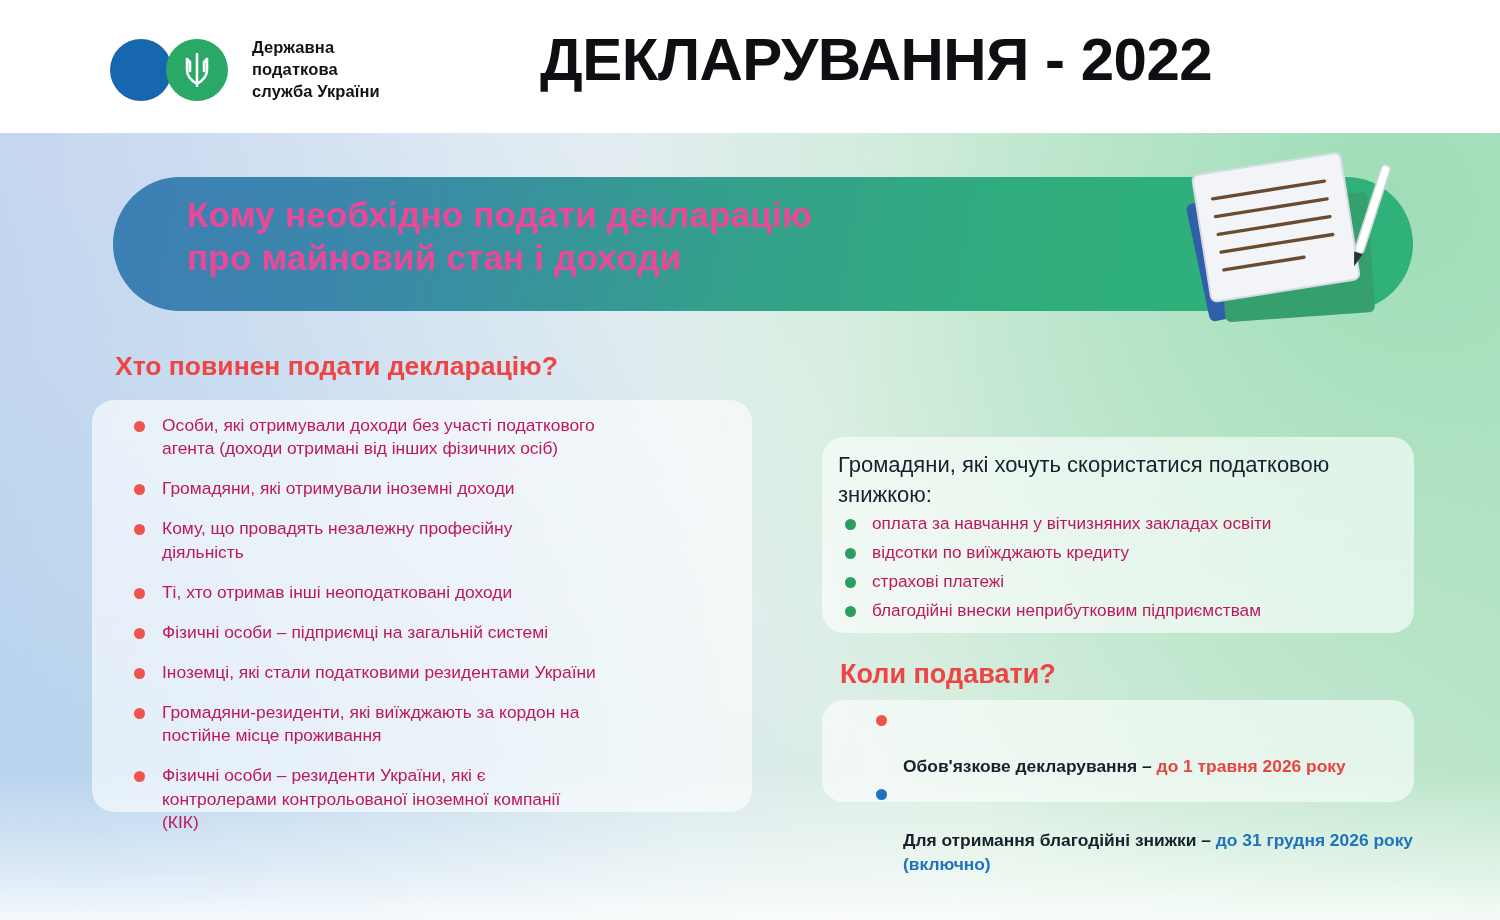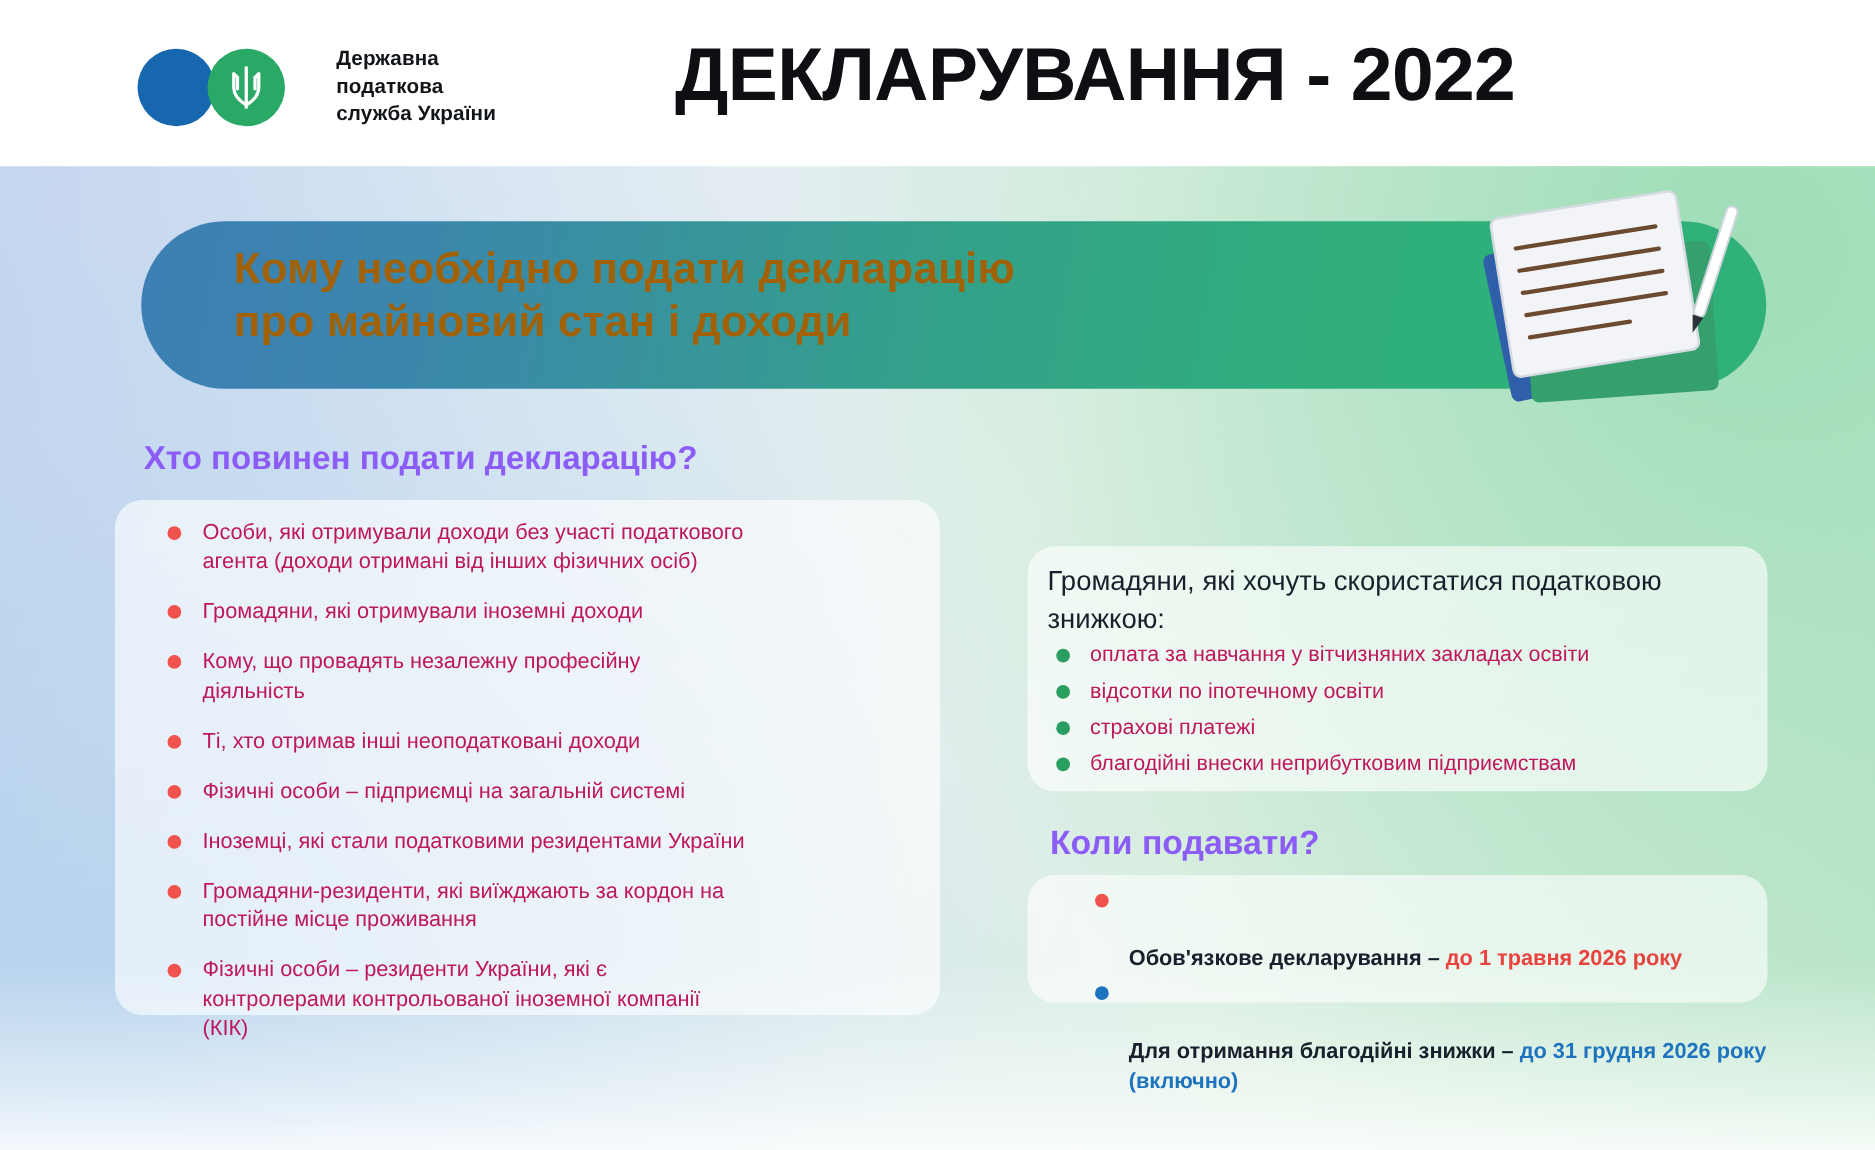--- a/index.html
+++ b/index.html
@@ -25,21 +25,21 @@
     height: 133px;
     background: #ffffff;
     display: flex;
     align-items: center;
   }
   .logo-wrap {
     position: absolute;
     left: 110px; top: 37px;
     display: flex;
     align-items: center;
-    gap: 31px;
+    gap: 14px;
   }
   .logo-circles { position: relative; width: 128px; height: 62px; }
   .circle-blue {
     position: absolute; left: 0; top: 0;
     width: 62px; height: 62px; border-radius: 50%;
     background: #1767ae;
   }
   .circle-green {
     position: absolute; left: 56px; top: 0;
     width: 62px; height: 62px; border-radius: 50%;
@@ -91,39 +91,39 @@
     width: 1300px; height: 134px;
     border-radius: 67px;
     background: linear-gradient(100deg, #3d7fb5 0%, #3b87ab 18%, #34a08b 48%, #2fae7c 72%, #2fb178 100%);
   }
   .banner-title {
     position: absolute;
     left: 187px; top: 193px;
     width: 930px;
     font-size: 35px;
     font-weight: bold;
-    color: #a16207;
+    color: #ec4899;
     line-height: 1.23;
     white-space: pre-line;
     letter-spacing: .2px;
   }
 
   
   .docs {
     position: absolute;
     left: 1125px; top: 140px;
     width: 320px; height: 200px;
   }
 
   
   .sec-head {
     position: absolute;
     font-size: 26.5px;
     font-weight: bold;
-    color: #8b5cf6;
+    color: #ef4444;
     line-height: 1.22;
     white-space: pre-line;
   }
   #head-must { left: 115px; top: 350px; width: 680px; }
   #head-volunteer { left: 838px; top: 348px; width: 580px; }
   #head-when { left: 840px; top: 658px; width: 500px; font-size: 27px; }
 
   
   .card {
     position: absolute;
@@ -258,21 +258,21 @@
     <div class="li"><span class="dot"></span><span>Фізичні особи – резиденти України, які є
 контролерами контрольованої іноземної компанії
 (КІК)</span></div>
   </div>
 
   <div class="card" id="card-vol"></div>
   <div class="vol-intro">Громадяни, які хочуть скористатися податковою
 знижкою:</div>
   <div class="list" id="list-vol">
     <div class="li"><span class="dot"></span><span>оплата за навчання у вітчизняних закладах освіти</span></div>
-    <div class="li"><span class="dot"></span><span>відсотки по іпотечному освіти</span></div>
+    <div class="li"><span class="dot"></span><span>відсотки по виїжджають кредиту</span></div>
     <div class="li"><span class="dot"></span><span>страхові платежі</span></div>
     <div class="li"><span class="dot"></span><span>благодійні внески неприбутковим підприємствам</span></div>
   </div>
 
   <div class="sec-head" id="head-when">Коли подавати?</div>
   <div class="card" id="card-when"></div>
   <div class="list" id="list-when">
     <div class="li red">
       <span class="dot"></span>
       <span>Обов'язкове декларування – </span><span class="hl-red">до 1 травня 2026 року</span>

